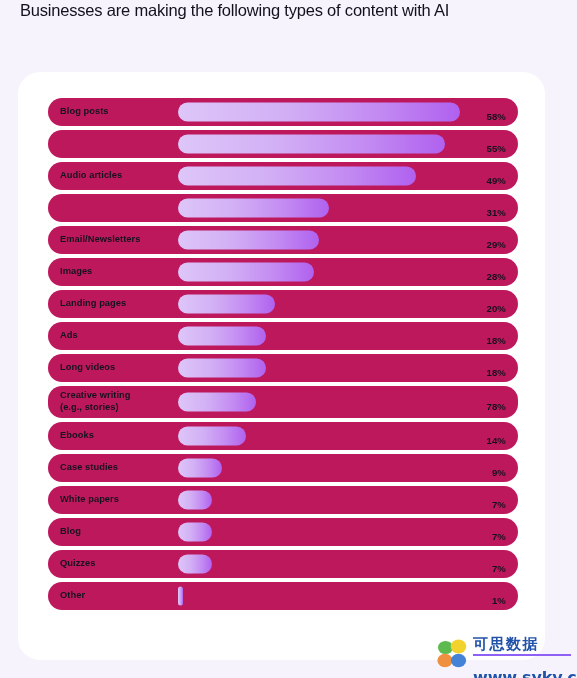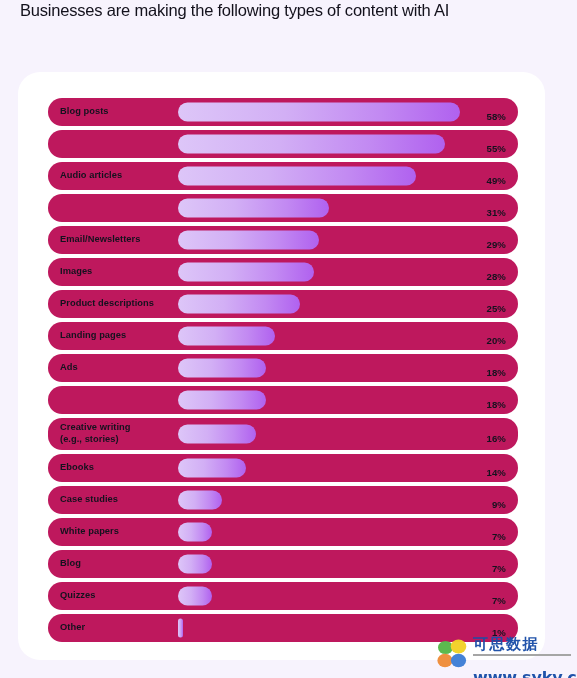--- a/index.html
+++ b/index.html
@@ -132,21 +132,21 @@
     top: 3px;
     width: 98px;
   }
   .wm-cn {
     font-size: 15px;
     font-weight: bold;
     color: #1a4ea8;
     letter-spacing: 1.5px;
     font-family: "DejaVu Sans", sans-serif;
     line-height: 1.05;
-    border-bottom: 2px solid #a3a3a3;
+    border-bottom: 2px solid #8b5cf6;
     padding-bottom: 1px;
   }
   .wm-url {
     margin-top: 12px;
     font-size: 16px;
     font-weight: bold;
     color: #1a4ea8;
     letter-spacing: -0.1px;
     font-family: "DejaVu Sans", sans-serif;
     text-decoration: underline;
@@ -193,53 +193,47 @@
         <div class="row-value">29%</div>
       </div>
       <div class="row">
         <div class="row-label">Images</div>
         <div class="bar-track">
           <div class="bar" style="width: 48.2759%;"></div>
         </div>
         <div class="row-value">28%</div>
       </div>
       <div class="row">
-        <div class="row-label">Product descriptions</div>
-        <div class="bar-track">
-          <div class="bar" style="width: 43.1034%;"></div>
-        </div>
-        <div class="row-value">25%</div>
-      </div>
-      <div class="row">
         <div class="row-label">Landing pages</div>
         <div class="bar-track">
           <div class="bar" style="width: 34.4828%;"></div>
         </div>
         <div class="row-value">20%</div>
       </div>
       <div class="row">
         <div class="row-label">Ads</div>
         <div class="bar-track">
           <div class="bar" style="width: 31.0345%;"></div>
         </div>
         <div class="row-value">18%</div>
       </div>
       <div class="row">
+        <div class="row-label">Long videos</div>
         <div class="bar-track">
           <div class="bar" style="width: 31.0345%;"></div>
         </div>
         <div class="row-value">18%</div>
       </div>
       <div class="row tall">
         <div class="row-label">Creative writing
 (e.g., stories)</div>
         <div class="bar-track">
           <div class="bar" style="width: 27.5862%;"></div>
         </div>
-        <div class="row-value">16%</div>
+        <div class="row-value">78%</div>
       </div>
       <div class="row">
         <div class="row-label">Ebooks</div>
         <div class="bar-track">
           <div class="bar" style="width: 24.1379%;"></div>
         </div>
         <div class="row-value">14%</div>
       </div>
       <div class="row">
         <div class="row-label">Case studies</div>

